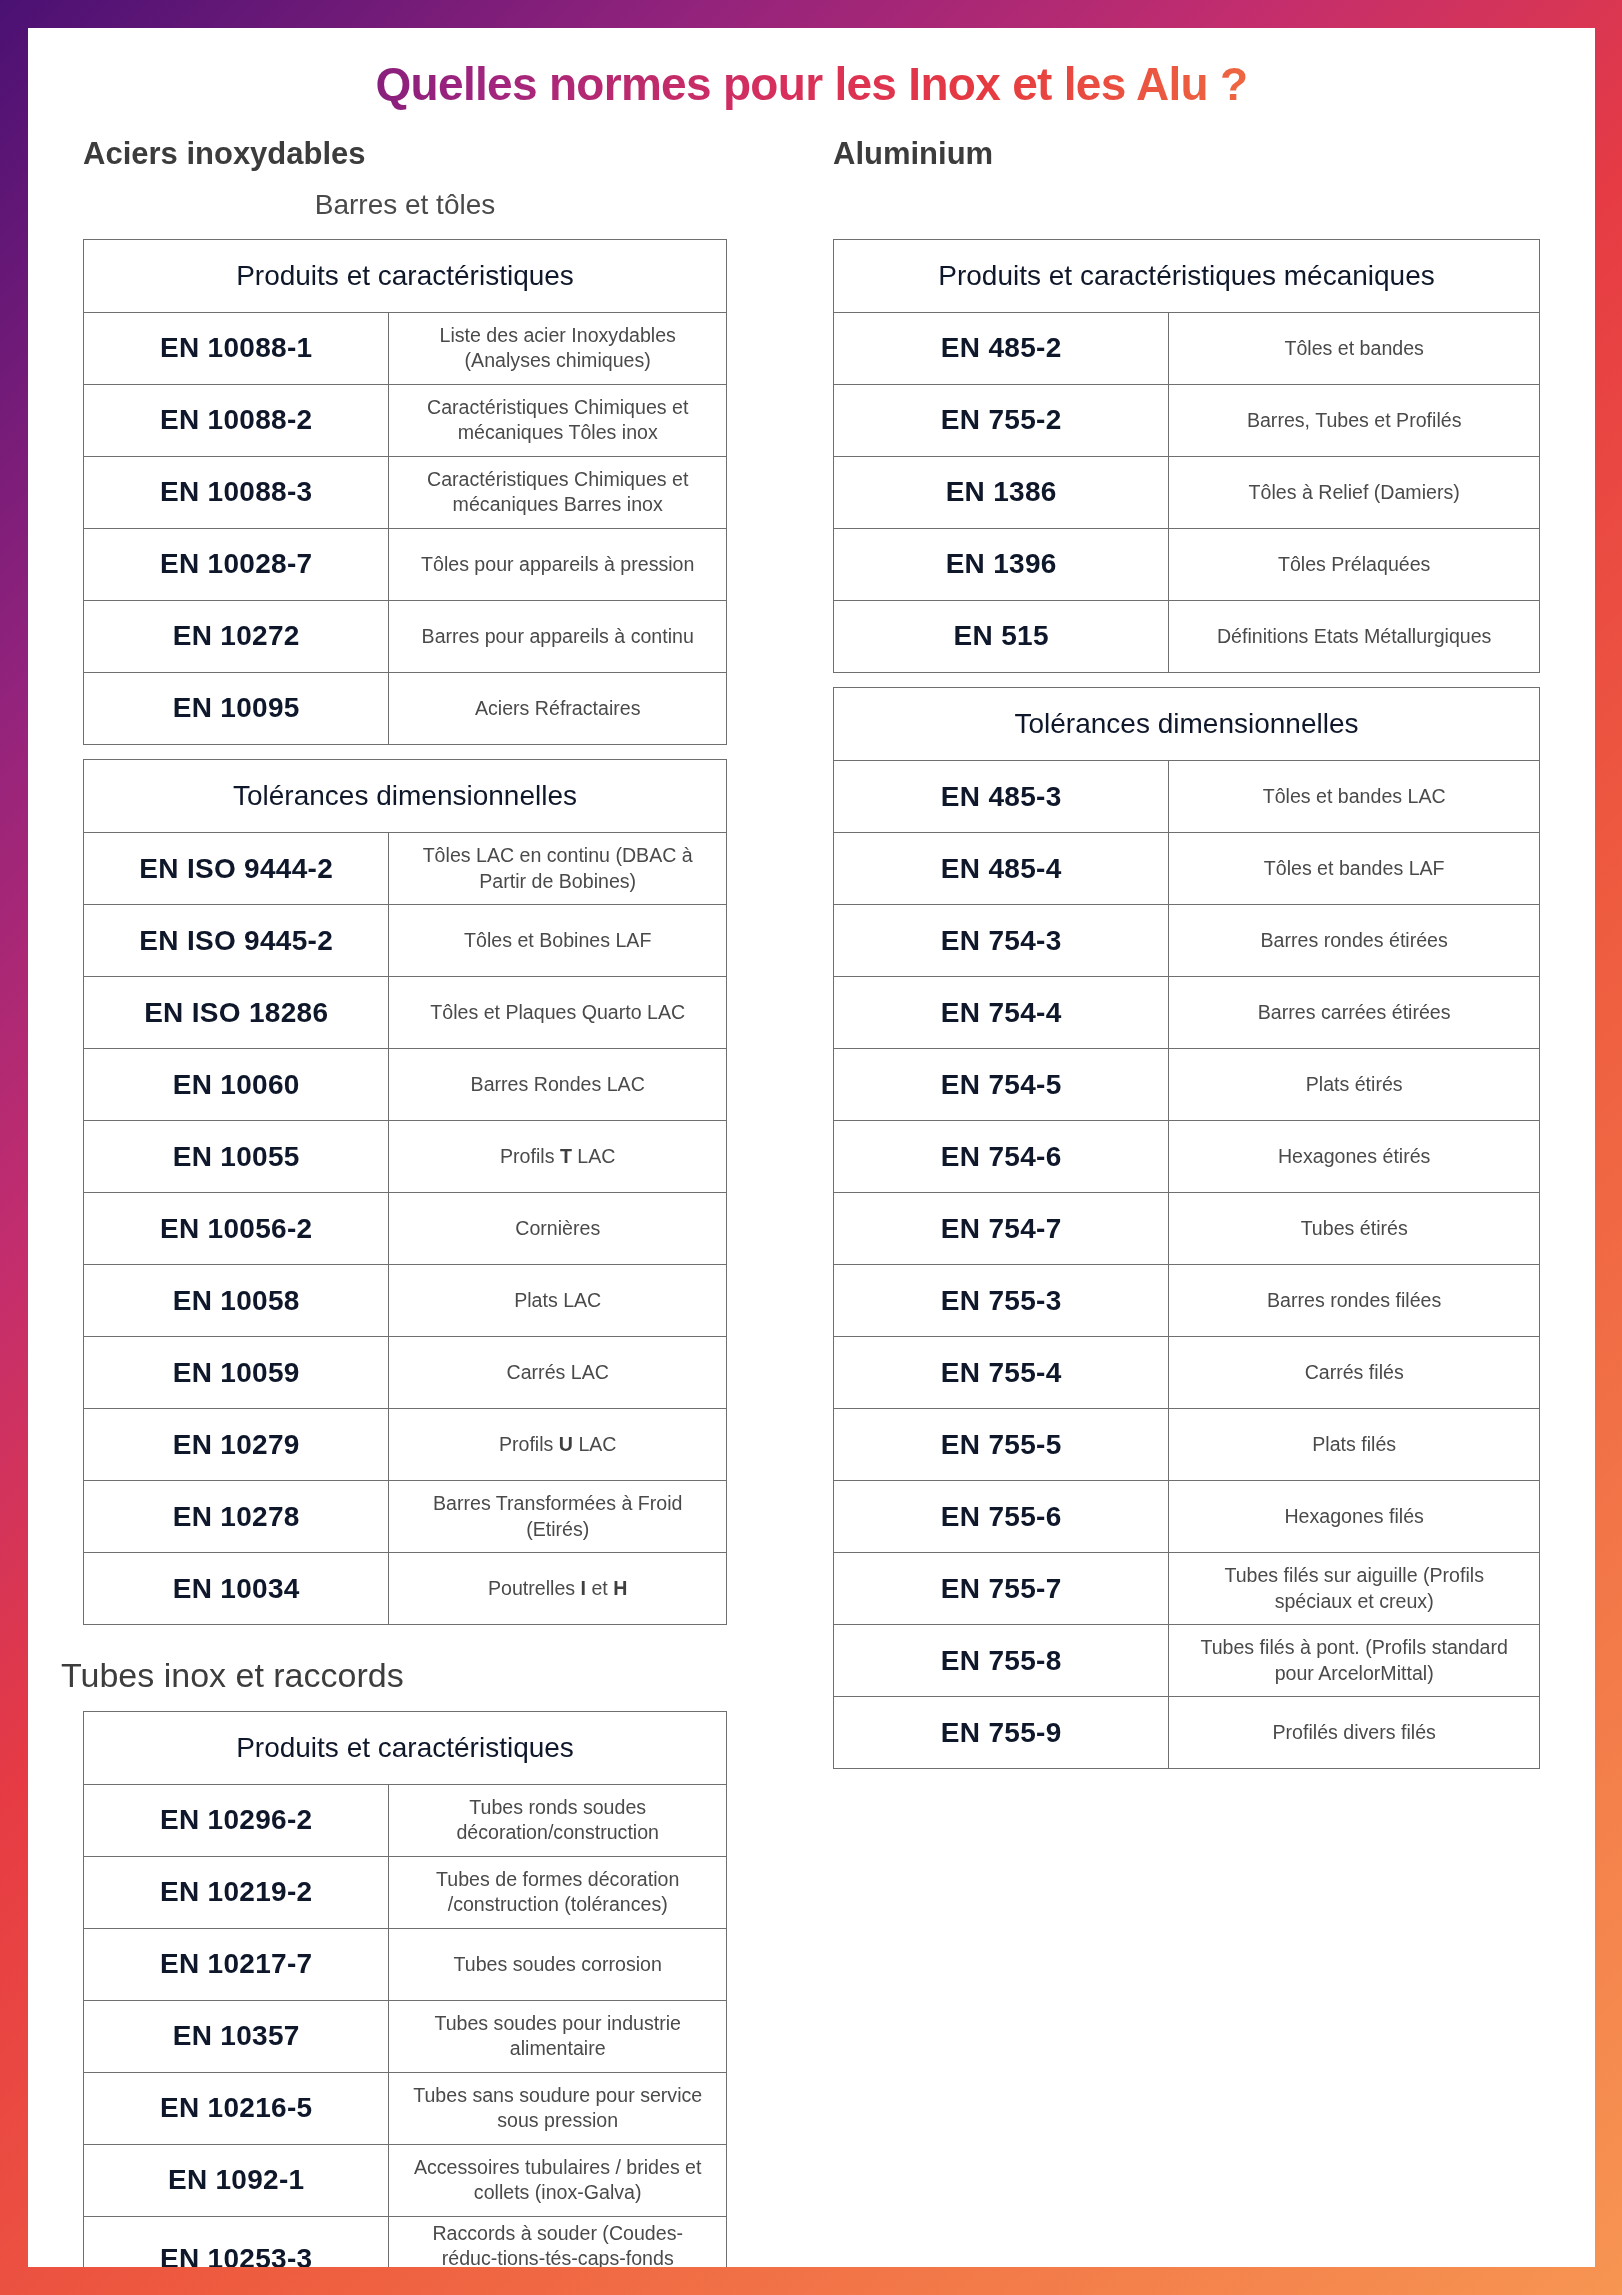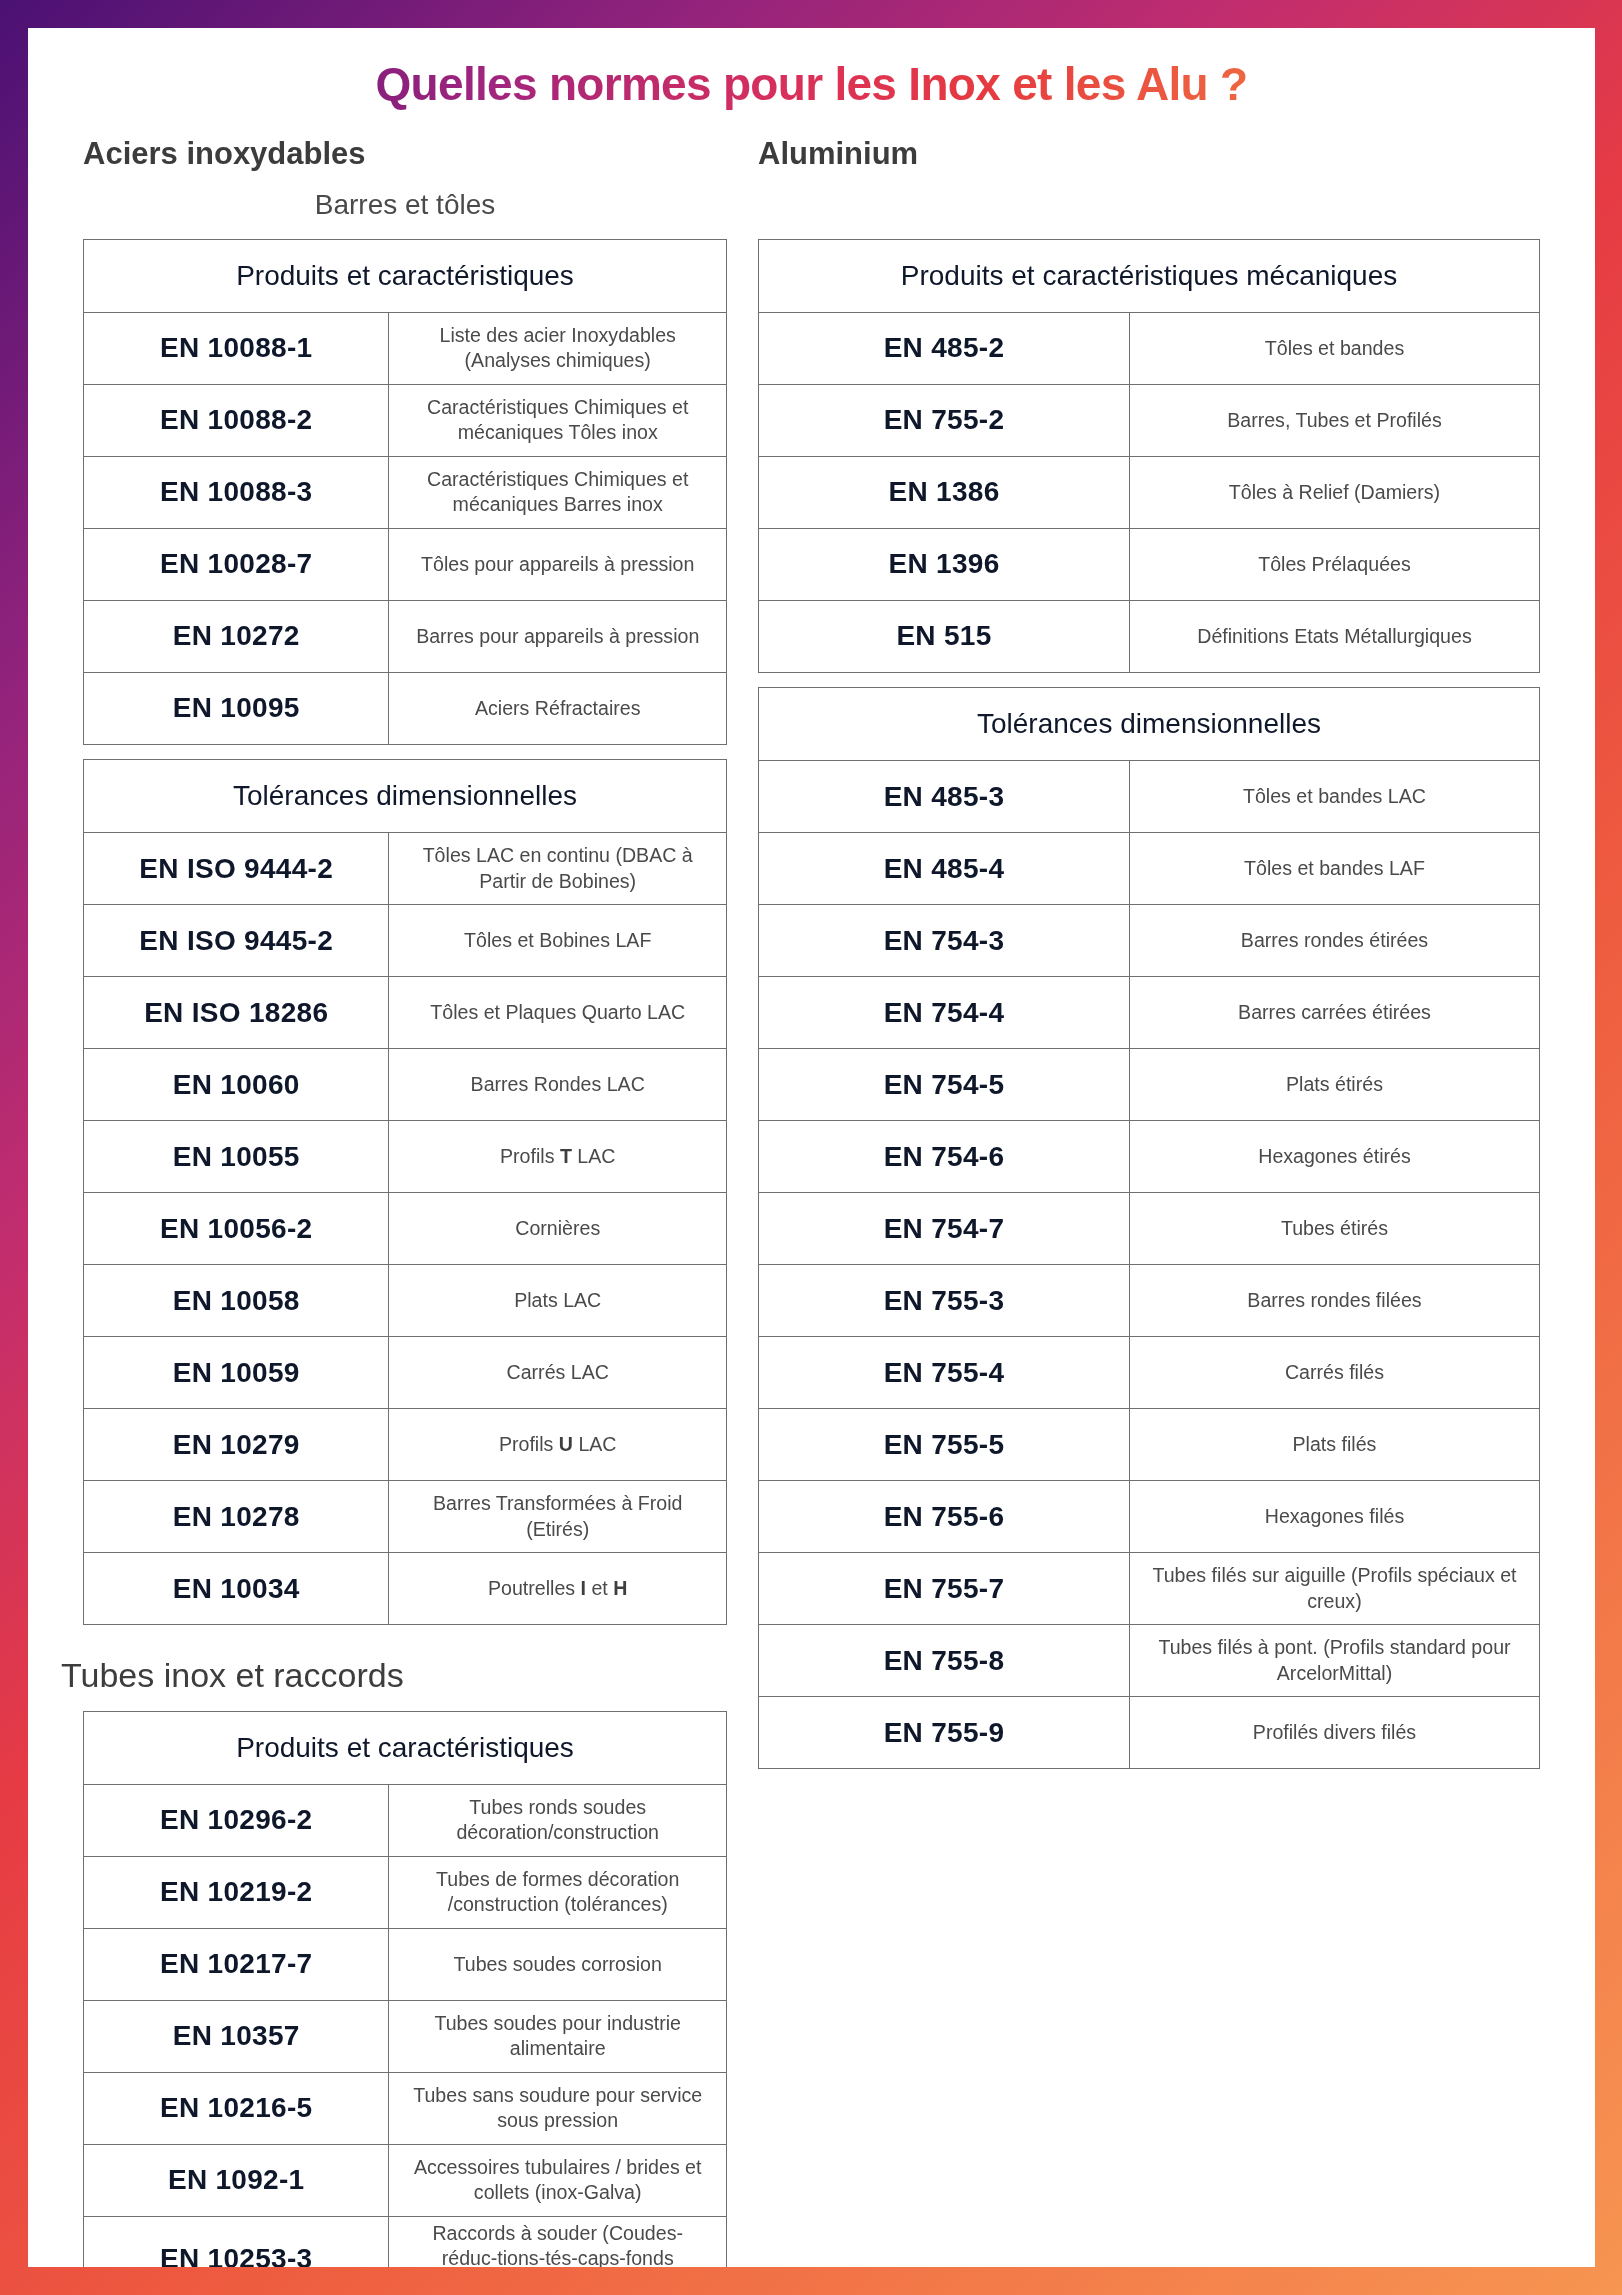--- a/index.html
+++ b/index.html
@@ -23,21 +23,21 @@
     font-weight:700;
     letter-spacing:-0.7px;
     background:linear-gradient(90deg,#4b1278 0%,#a1257e 28%,#d82f5c 48%,#e63a40 62%,#f58b41 95%);
     -webkit-background-clip:text;
     background-clip:text;
     color:transparent;
   }
   .cols{display:flex;justify-content:space-between;align-items:flex-start;}
   .col{display:block;}
   .col.left{width:644px;}
-  .col.right{width:782px;}
+  .col.right{width:707px;}
   .col-heading{
     font-size:31px;font-weight:700;color:#3c3c3c;
     height:52px;line-height:42px;margin:0;
   }
   .col-subheading{
     font-size:28px;font-weight:400;color:#4a4a4a;
     height:54px;line-height:39px;margin:0;text-align:center;
   }
   table.norms{
     width:100%;
@@ -115,21 +115,21 @@
               <tr>
                 <td class="code">EN 10088-3</td>
                 <td class="desc">Caractéristiques Chimiques et mécaniques Barres inox</td>
               </tr>
               <tr>
                 <td class="code">EN 10028-7</td>
                 <td class="desc">Tôles pour appareils à pression</td>
               </tr>
               <tr>
                 <td class="code">EN 10272</td>
-                <td class="desc">Barres pour appareils à pression</td>
+                <td class="desc">Barres pour appareils à continu</td>
               </tr>
               <tr>
                 <td class="code">EN 10095</td>
                 <td class="desc">Aciers Réfractaires</td>
               </tr>
             </tbody>
         </table>
 
         <table class="norms">
           <colgroup>

